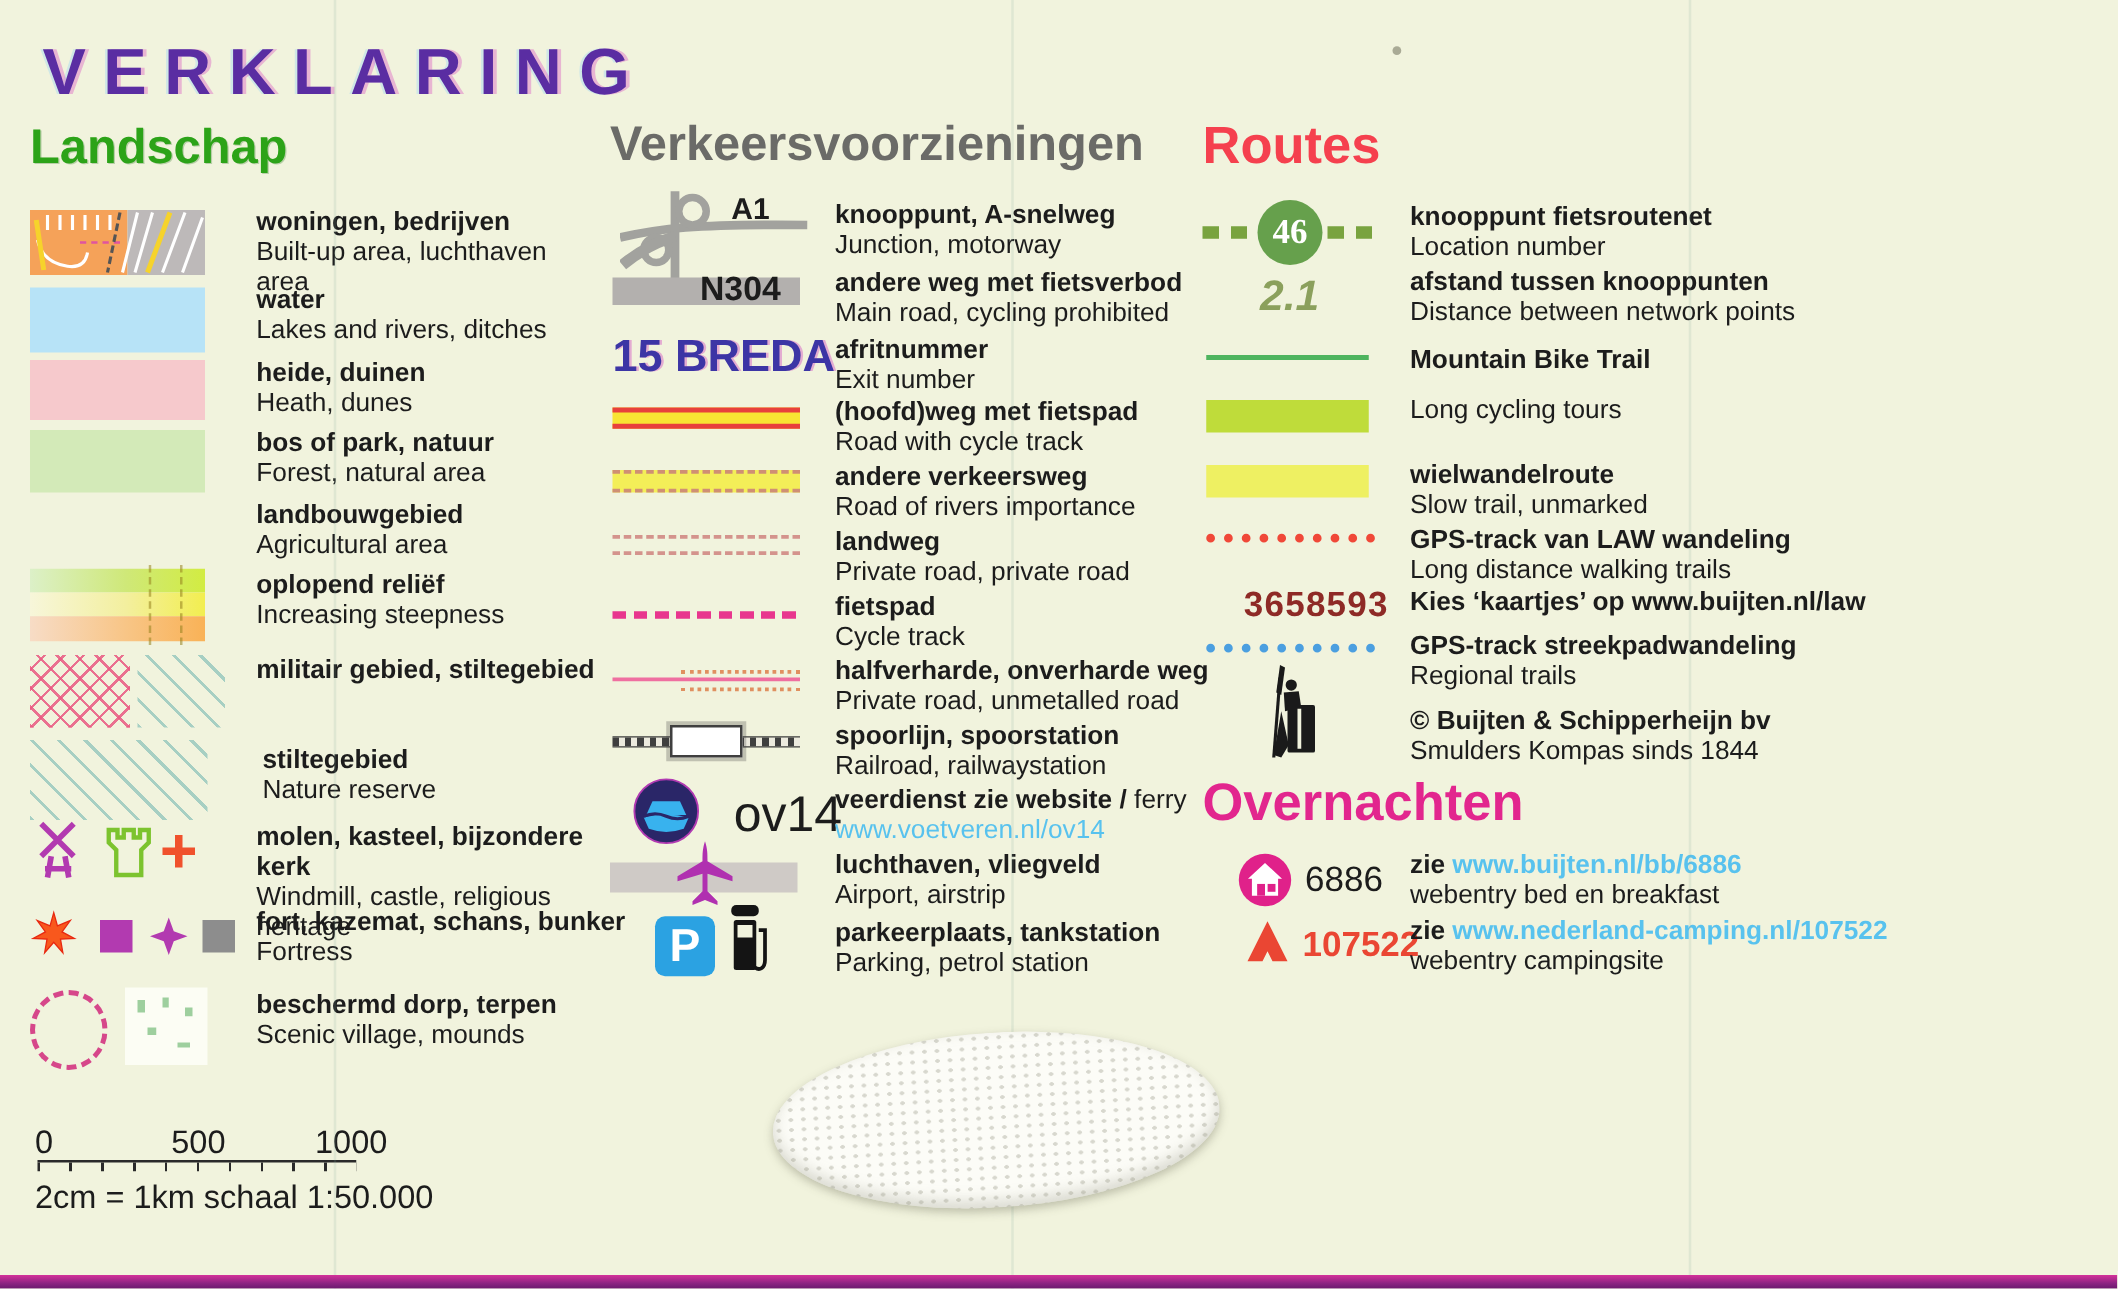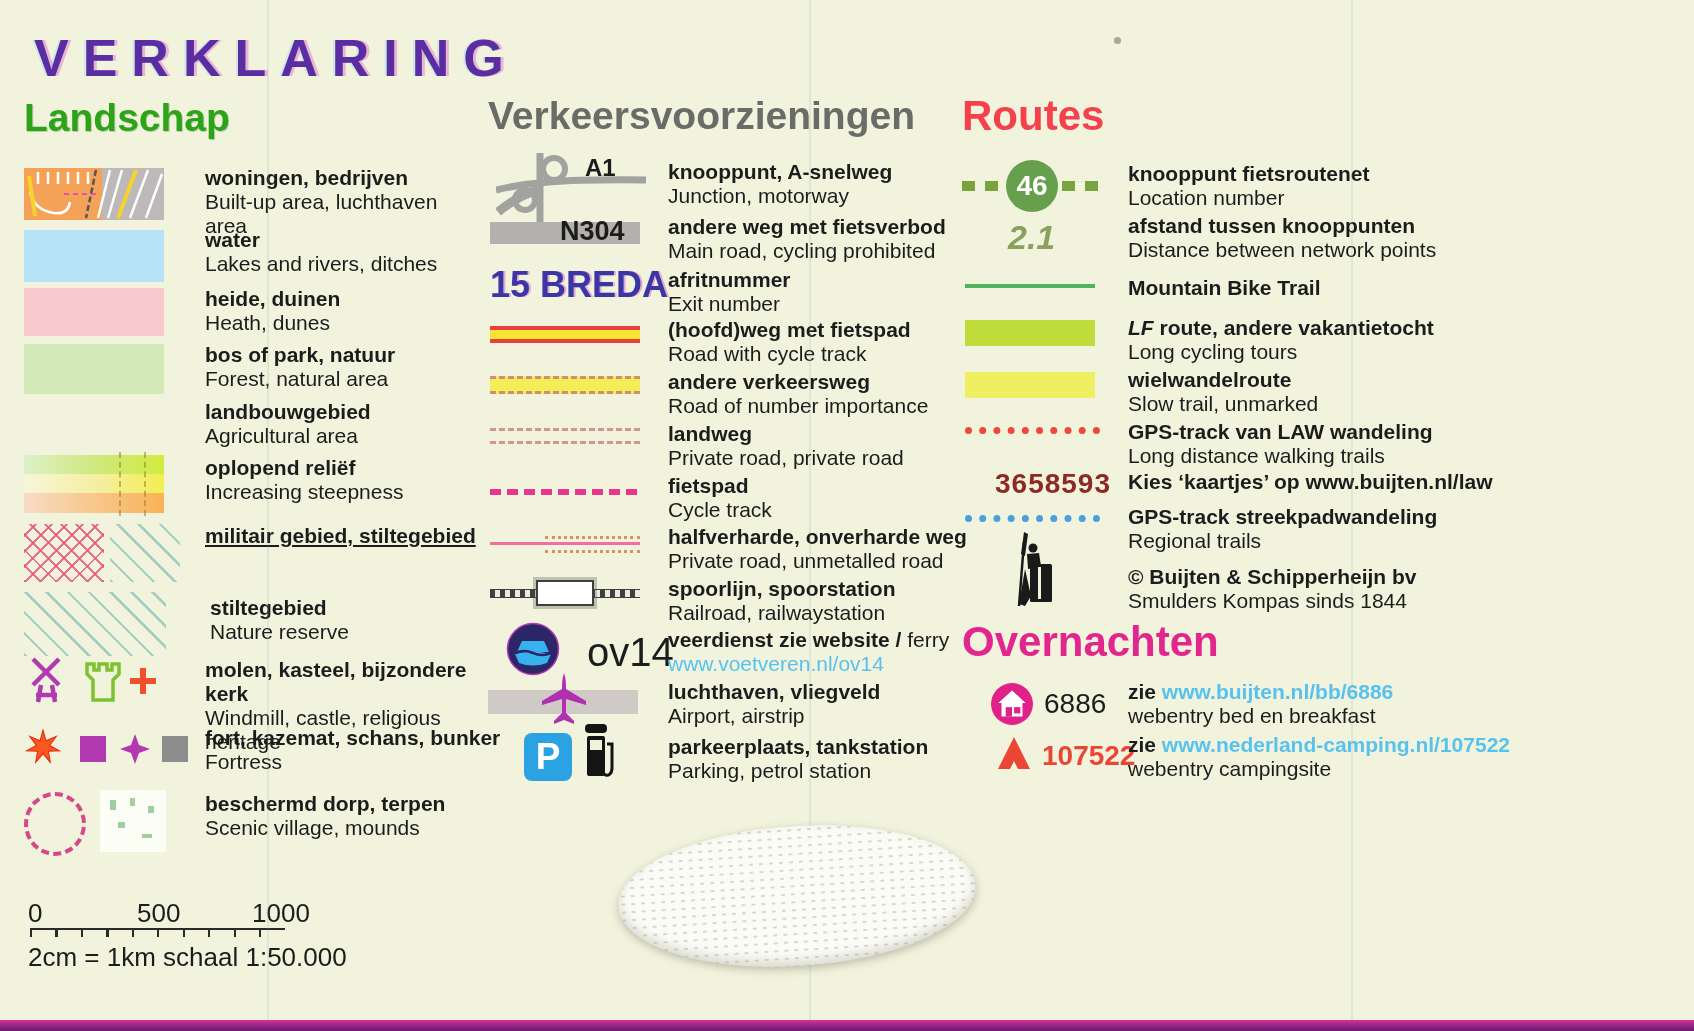--- a/index.html
+++ b/index.html
@@ -137,21 +137,21 @@
   </div>
   <div class="abs lbl" style="left:205px;top:456px;width:280px;">
     <span class="nl">oplopend reliëf</span>
     <span class="en">Increasing steepness</span>
   </div>
 
   <div class="abs" style="left:24px;top:524px;width:156px;height:58px;">
     <div class="abs hatch-cross" style="left:0;top:0;width:80px;height:58px;"></div>
     <div class="abs hatch-diag" style="left:86px;top:0;width:70px;height:58px;"></div>
   </div>
-  <div class="abs lbl" style="left:205px;top:524px;width:300px;text-decoration:underline;">
+  <div class="abs lbl" style="left:205px;top:524px;width:300px;">
     <span class="nl">militair gebied, stiltegebied</span>
   </div>
 
   <div class="abs hatch-diag" style="left:24px;top:592px;width:142px;height:64px;"></div>
   <div class="abs lbl" style="left:210px;top:596px;width:280px;">
     <span class="nl">stiltegebied</span>
     <span class="en">Nature reserve</span>
   </div>
 
   <svg class="abs" style="left:26px;top:652px;" width="50" height="54" viewBox="0 0 50 54">
@@ -236,21 +236,21 @@
 
   <div class="road road-cycle-main" style="left:490px;top:326px;"></div>
   <div class="abs lbl" style="left:668px;top:318px;width:300px;">
     <span class="nl">(hoofd)weg met fietspad</span>
     <span class="en">Road with cycle track</span>
   </div>
 
   <div class="road road-local" style="left:490px;top:376px;"></div>
   <div class="abs lbl" style="left:668px;top:370px;width:300px;">
     <span class="nl">andere verkeersweg</span>
-    <span class="en">Road of number importance</span>
+    <span class="en">Road of rivers importance</span>
   </div>
 
   <div class="road road-country" style="left:490px;top:428px;"></div>
   <div class="abs lbl" style="left:668px;top:422px;width:300px;">
     <span class="nl">landweg</span>
     <span class="en">Private road, private road</span>
   </div>
 
   <div class="road road-fietspad" style="left:490px;top:489px;"></div>
   <div class="abs lbl" style="left:668px;top:474px;width:300px;">
@@ -308,21 +308,21 @@
   </svg>
   <div class="abs lbl" style="left:668px;top:735px;width:310px;">
     <span class="nl">parkeerplaats, tankstation</span>
     <span class="en">Parking, petrol station</span>
   </div>
 
   <div class="abs sec-hdr hdr-red" style="left:962px;top:92px;">Routes</div>
 
   <div class="abs" style="left:962px;top:158px;width:140px;height:56px;">
     <div class="abs dash-green" style="left:0;top:23px;"></div>
-    <div class="abs node-circle" style="left:44px;top:2px;">
+    <div class="abs node-circle" style="left:44px;top:2px;font-family:Liberation Serif, serif;">
       <span>46</span>
     </div>
     <div class="abs dash-green" style="left:100px;top:23px;width:38px;"></div>
   </div>
   <div class="abs lbl" style="left:1128px;top:162px;width:380px;">
     <span class="nl">knooppunt fietsroutenet</span>
     <span class="en">Location number</span>
   </div>
 
   <div class="abs sym-label" style="left:1008px;top:218px;font-size:34px;font-style:italic;color:#8ba05c;">2.1</div>
@@ -331,21 +331,20 @@
     <span class="en">Distance between network points</span>
   </div>
 
   <div class="abs mtb-line" style="left:965px;top:284px;"></div>
   <div class="abs lbl" style="left:1128px;top:276px;width:380px;">
     <span class="nl">Mountain Bike Trail</span>
   </div>
 
   <div class="abs band-lf" style="left:965px;top:320px;"></div>
   <div class="abs lbl" style="left:1128px;top:316px;width:400px;">
-    <span><span class="nl-inline" style="font-style:italic;">LF</span><span class="nl-inline"> route, andere vakantietocht</span></span>
     <span class="en">Long cycling tours</span>
   </div>
 
   <div class="abs band-wiel" style="left:965px;top:372px;"></div>
   <div class="abs lbl" style="left:1128px;top:368px;width:380px;">
     <span class="nl">wielwandelroute</span>
     <span class="en">Slow trail, unmarked</span>
   </div>
 
   <div class="abs dotted-red" style="left:965px;top:427px;"></div>

